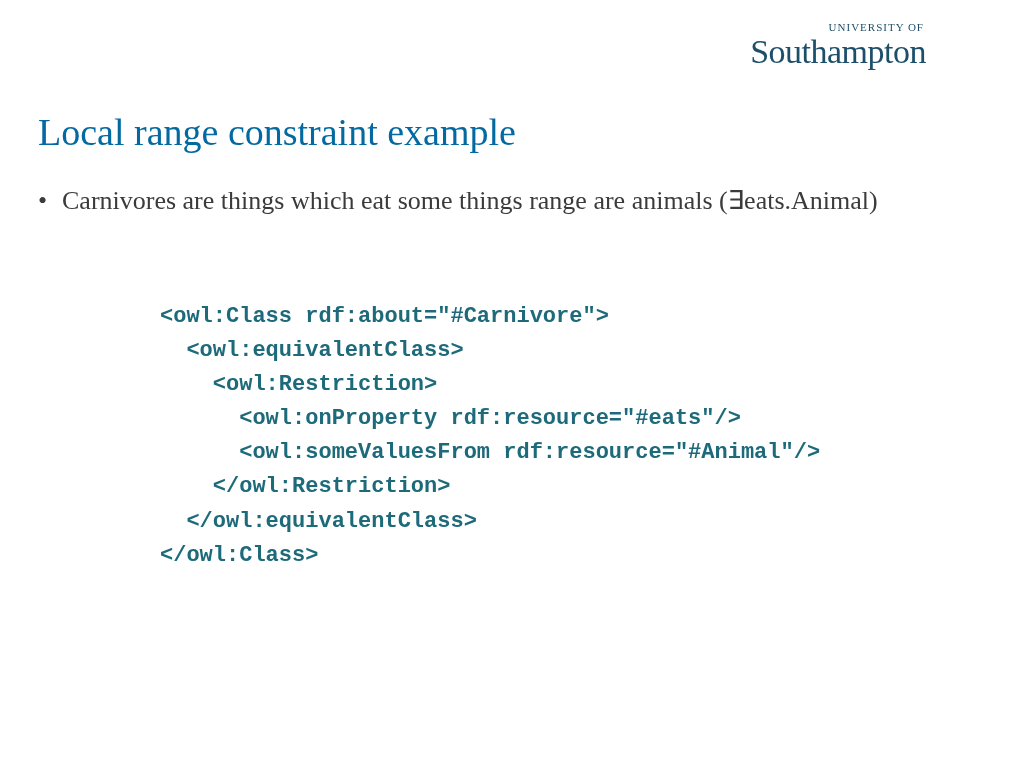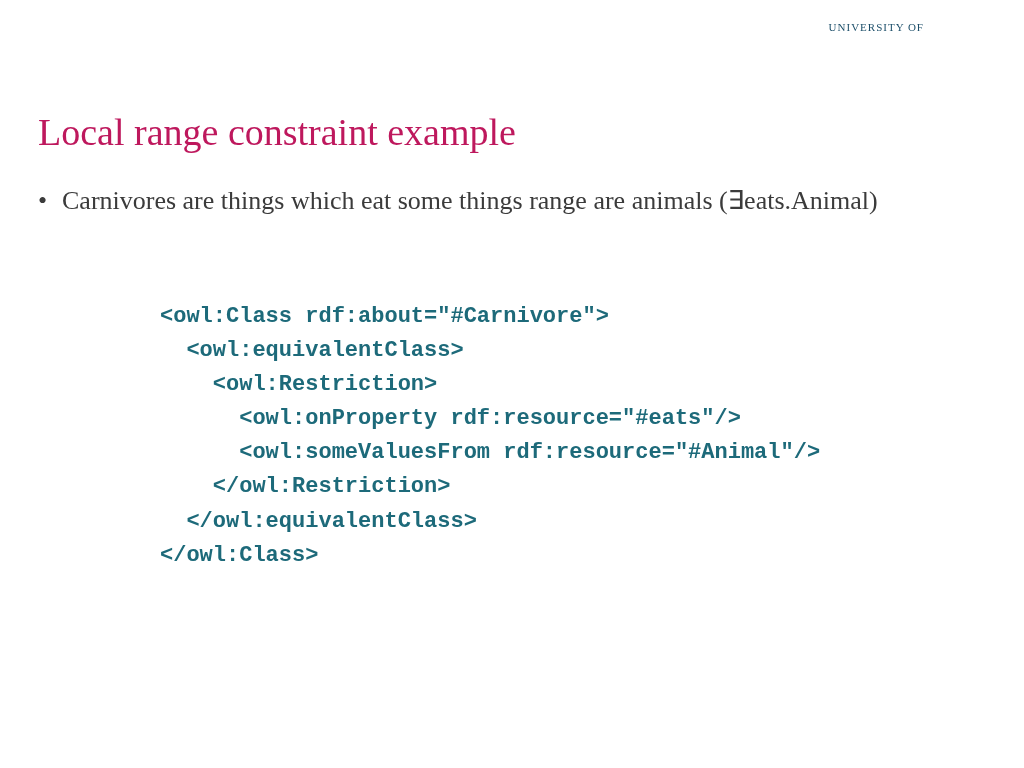--- a/index.html
+++ b/index.html
@@ -30,21 +30,21 @@
     font-size: 34px;
     font-family: Georgia, serif;
     font-weight: normal;
     letter-spacing: -0.5px;
   }
   .title {
     position: absolute;
     top: 110px;
     left: 38px;
     font-size: 38px;
-    color: #be185d;
+    color: #0369a1;
     font-family: Georgia, serif;
     font-weight: normal;
   }
   .body {
     position: absolute;
     top: 182px;
     left: 38px;
     right: 38px;
   }
   .bullet-row {
@@ -75,20 +75,21 @@
     white-space: pre;
   }
 </style>
 </head>
 <body>
 
 <div class="slide">
 
   <div class="logo">
     <div class="logo-top">UNIVERSITY OF</div>
+    <div class="logo-main">Southampton</div>
   </div>
 
   <h1 class="title">Local range constraint example</h1>
 
   <div class="body">
     <div class="bullet-row">
       <div class="bullet-dot">•</div>
       <div class="bullet-text">Carnivores are things which eat some things range are animals (∃eats.Animal)</div>
     </div>
   </div>

